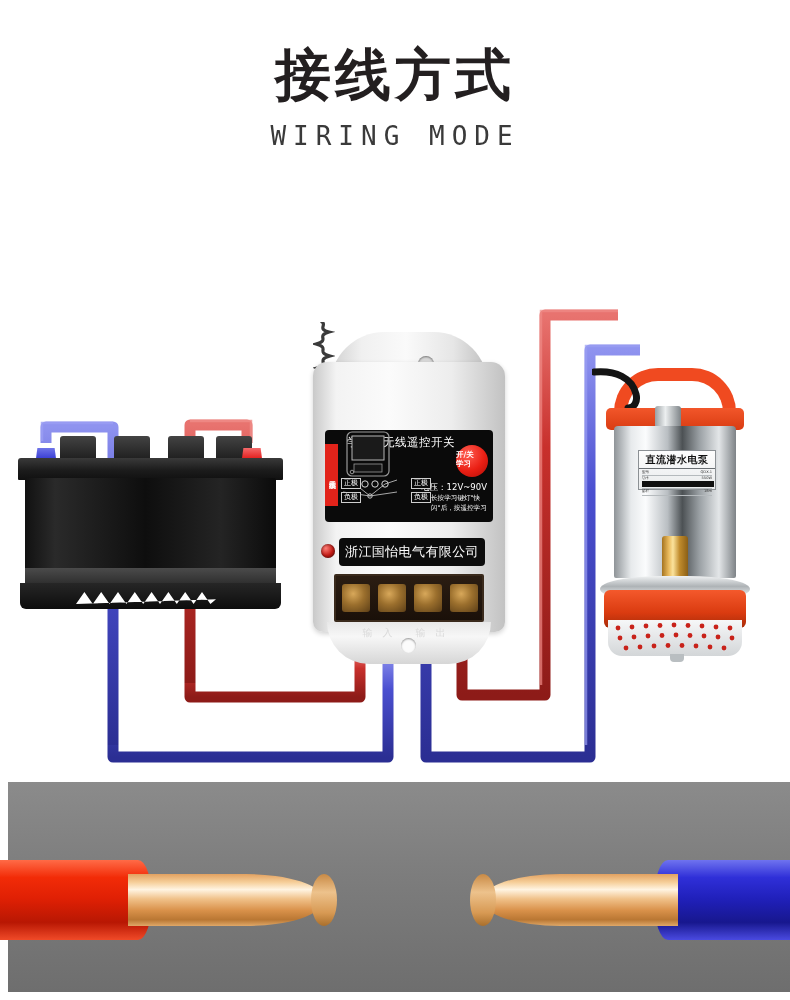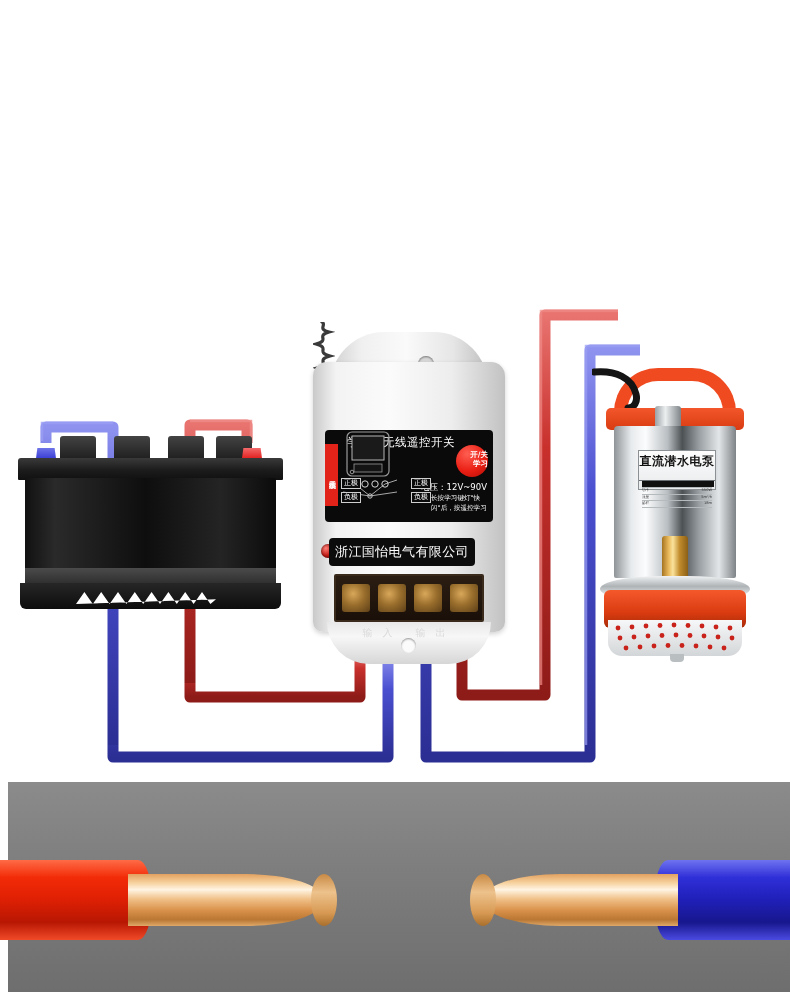--- a/index.html
+++ b/index.html
@@ -90,40 +90,40 @@
 
   .label-black {
     position:absolute; left:12px; top:108px; width:168px; height:92px;
     background:#0a0a0a; border-radius:4px; overflow:hidden;
   }
   .lb-title { position:absolute; left:22px; top:5px; font-size:11.5px; color:#fff; letter-spacing:0.5px;
               font-family:"DejaVu Sans","Liberation Sans",sans-serif; white-space:nowrap; }
   .lb-redbtn {
     position:absolute; right:5px; top:15px; width:32px; height:32px; border-radius:50%;
     background: radial-gradient(circle at 35% 28%, #ff5e52 0%, #ea1f14 55%, #b00d06 100%);
-    color:#fff; font-size:7.5px; line-height:1.15; text-align:right; padding-top:6px;
+    color:#fff; font-size:7.5px; line-height:1.15; text-align:left; padding-top:6px;
     font-family:"DejaVu Sans","Liberation Sans",sans-serif; font-weight:bold;
   }
   .lb-volt { position:absolute; right:6px; top:52px; font-size:8.5px; color:#fff;
              font-family:"DejaVu Sans","Liberation Sans",sans-serif; white-space:nowrap; }
   .lb-note { position:absolute; right:4px; top:64px; width:58px; font-size:6.6px; color:#fff;
              line-height:1.45; font-family:"DejaVu Sans","Liberation Sans",sans-serif; }
   .lb-sidetag {
     position:absolute; left:0px; top:14px; width:13px; height:62px; background:#e2231a;
     color:#fff; font-size:7px; writing-mode:vertical-rl; text-align:center; line-height:13px;
     padding-top:2px; font-family:"DejaVu Sans","Liberation Sans",sans-serif;
   }
   .lb-diagram { position:absolute; left:16px; top:14px; width:96px; height:74px; }
   .term-tag {
     position:absolute; font-size:7px; color:#fff; border:1px solid #cfcfcf; padding:0 2px;
     font-family:"DejaVu Sans","Liberation Sans",sans-serif; background:#0a0a0a; line-height:1.3;
   }
 
   .label-company {
-    position:absolute; left:16px; top:216px; width:146px; height:28px;
+    position:absolute; left:26px; top:216px; width:146px; height:28px;
     background:#0c0c0c; border-radius:4px;
     display:flex; align-items:center; justify-content:center;
   }
   .label-company span { color:#fff; font-size:13px; letter-spacing:0.4px;
       font-family:"DejaVu Sans","Liberation Sans",sans-serif; white-space:nowrap; }
   .led {
     position:absolute; left:8px; top:222px; width:14px; height:14px; border-radius:50%;
     background: radial-gradient(circle at 34% 30%, #ff7f78 0%, #c21a14 55%, #6e0d09 100%);
     box-shadow: inset 0 0 3px rgba(0,0,0,0.6);
   }
@@ -154,23 +154,23 @@
      background: linear-gradient(180deg,#f2562a 0%, #d93c12 100%); border-radius:5px; }
   .pump-body { position:absolute; left:22px; top:58px; width:122px; height:152px;
      background: linear-gradient(90deg,#8f9498 0%, #e7eaec 14%, #fbfcfd 26%, #b9bec2 44%,
                                 #4c5154 56%, #9aa0a4 70%, #e3e6e8 86%, #7e8387 100%);
      border-radius:4px 4px 2px 2px; }
   .pump-cap { position:absolute; left:63px; top:38px; width:26px; height:22px;
      background: linear-gradient(90deg,#9aa0a3 0%, #eceff0 40%, #7e8488 100%); border-radius:3px; }
   .pump-cable { position:absolute; left:100px; top:24px; width:58px; height:42px; }
   .pump-label { position:absolute; left:46px; top:82px; width:78px; height:40px;
      background: linear-gradient(180deg,#fdfdfd 0%, #e9ebec 100%); border:1px solid #8b9094; }
-  .pl-title { font-size:12px; font-weight:bold; text-align:center; color:#111; margin-top:2px;
+  .pl-title { font-size:10px; font-weight:bold; text-align:center; color:#111; margin-top:2px;
      font-family:"DejaVu Sans","Liberation Sans",sans-serif; letter-spacing:0.5px;
-     border-bottom:1px solid #6a6f73; padding-bottom:10px; }
+     border-bottom:1px solid #6a6f73; padding-bottom:1px; }
   .pl-rows { font-size:3.6px; color:#333; padding:1px 3px; line-height:1.5;
      font-family:"DejaVu Sans","Liberation Sans",sans-serif; }
   .pl-rows div { border-bottom:0.5px solid #b5babd; display:flex; justify-content:space-between; }
   .pl-bar { position:absolute; left:3px; bottom:2px; width:72px; height:6px; background:#101010; }
   .pump-brass { position:absolute; left:70px; top:168px; width:26px; height:62px;
      background: linear-gradient(90deg,#a5731f 0%, #e8b85b 25%, #fbe39c 42%, #c08b2c 68%, #8b5f16 100%);
      border-radius:3px; }
   .pump-ring { position:absolute; left:8px; top:208px; width:150px; height:26px;
      background: linear-gradient(180deg,#f0f2f3 0%, #aeb3b6 40%, #dfe2e4 70%, #8b9093 100%);
      border-radius:50%/60%; }
@@ -209,20 +209,24 @@
   .copper-tip { position:absolute; top:14px; width:26px; height:52px; border-radius:50%;
     background: linear-gradient(180deg,#c98a45 0%, #edc28c 35%, #d79953 75%, #a96f2c 100%); }
   .tip-red { left:311px; }
   .tip-blue { left:-6px; }
 </style>
 </head>
 <body>
 
 <div class="page">
 
+  <div class="header">
+    <div class="title-cn">接线方式</div>
+    <div class="title-en">WIRING MODE</div>
+  </div>
 
   <div class="stage">
 
     <svg width="790" height="597">
       <defs>
         <linearGradient id="gRed" x1="0" y1="0" x2="0" y2="1">
           <stop offset="0%" stop-color="#e8736f"></stop>
           <stop offset="35%" stop-color="#c8302c"></stop>
           <stop offset="100%" stop-color="#8d1b18"></stop>
         </linearGradient>

